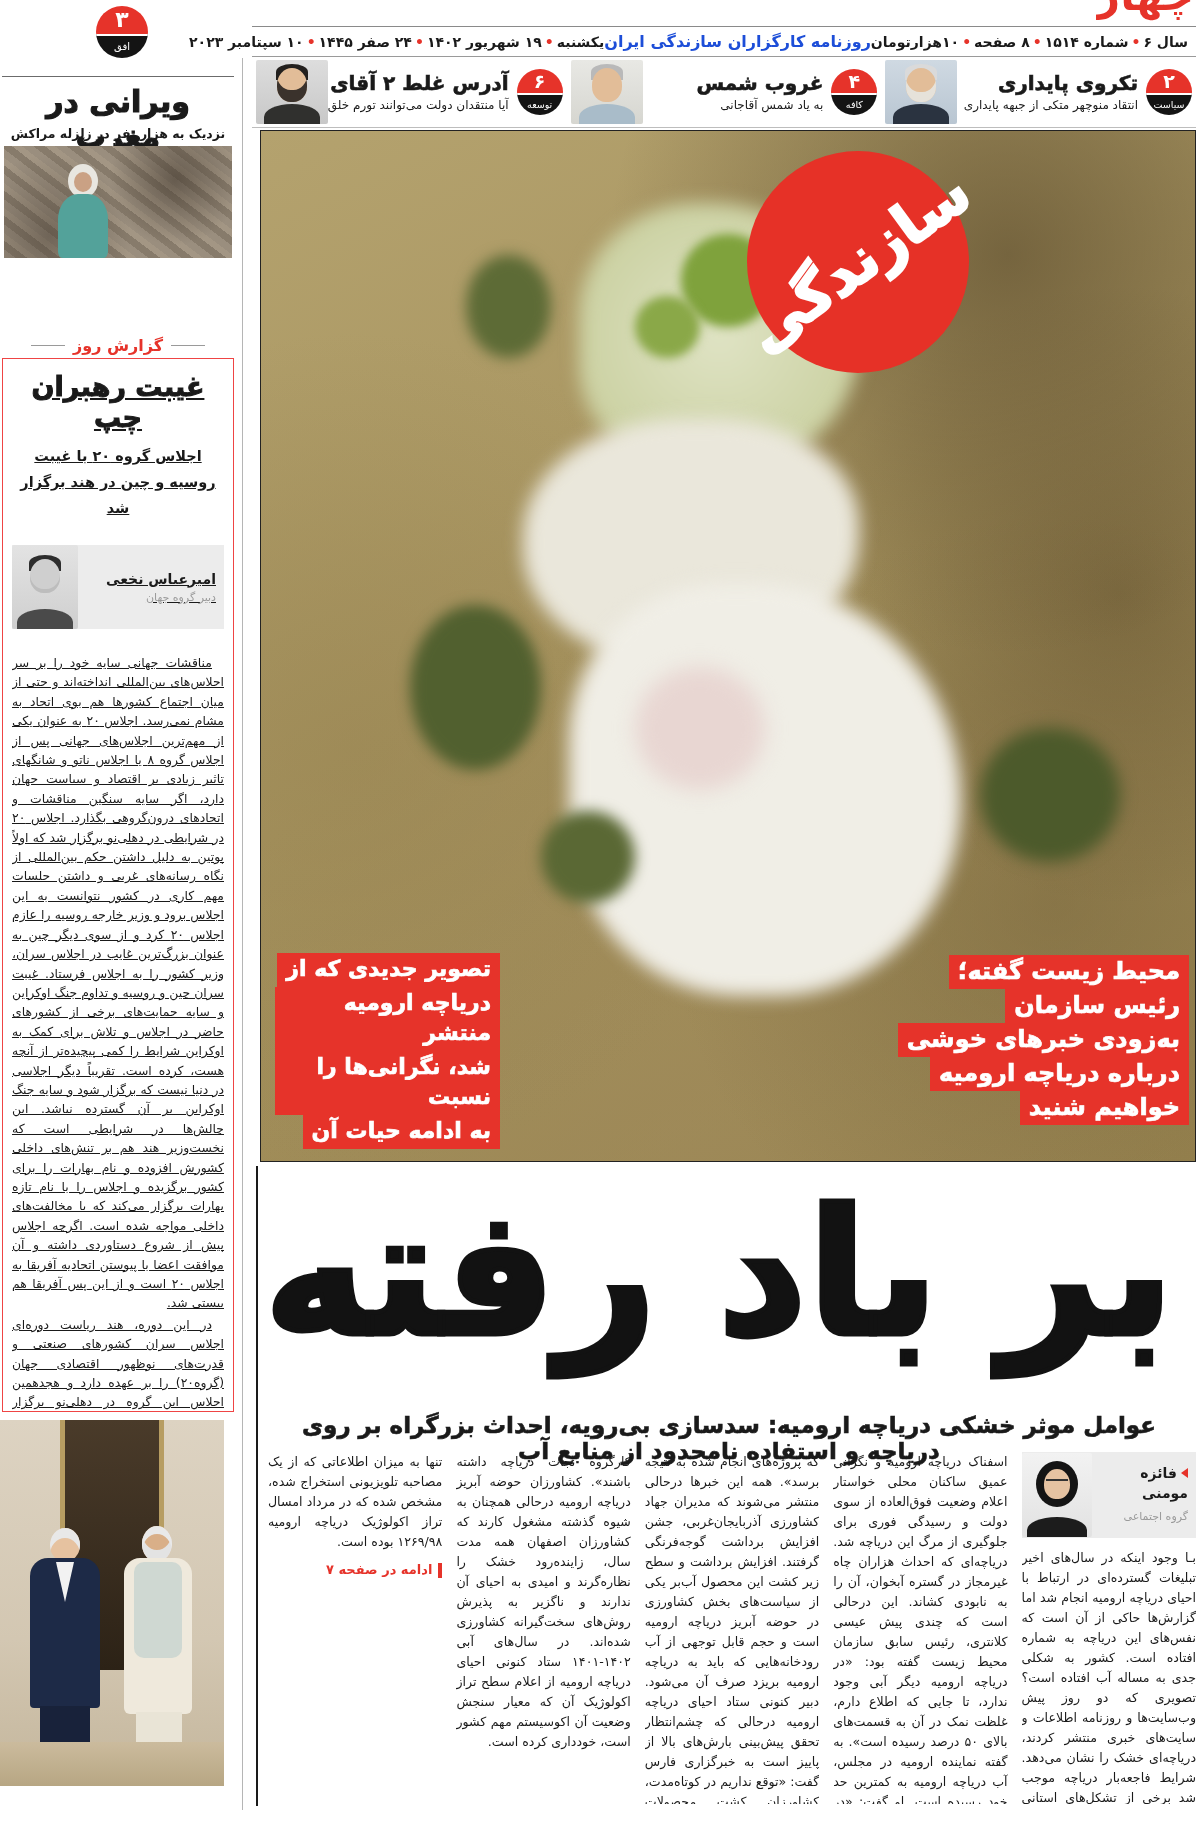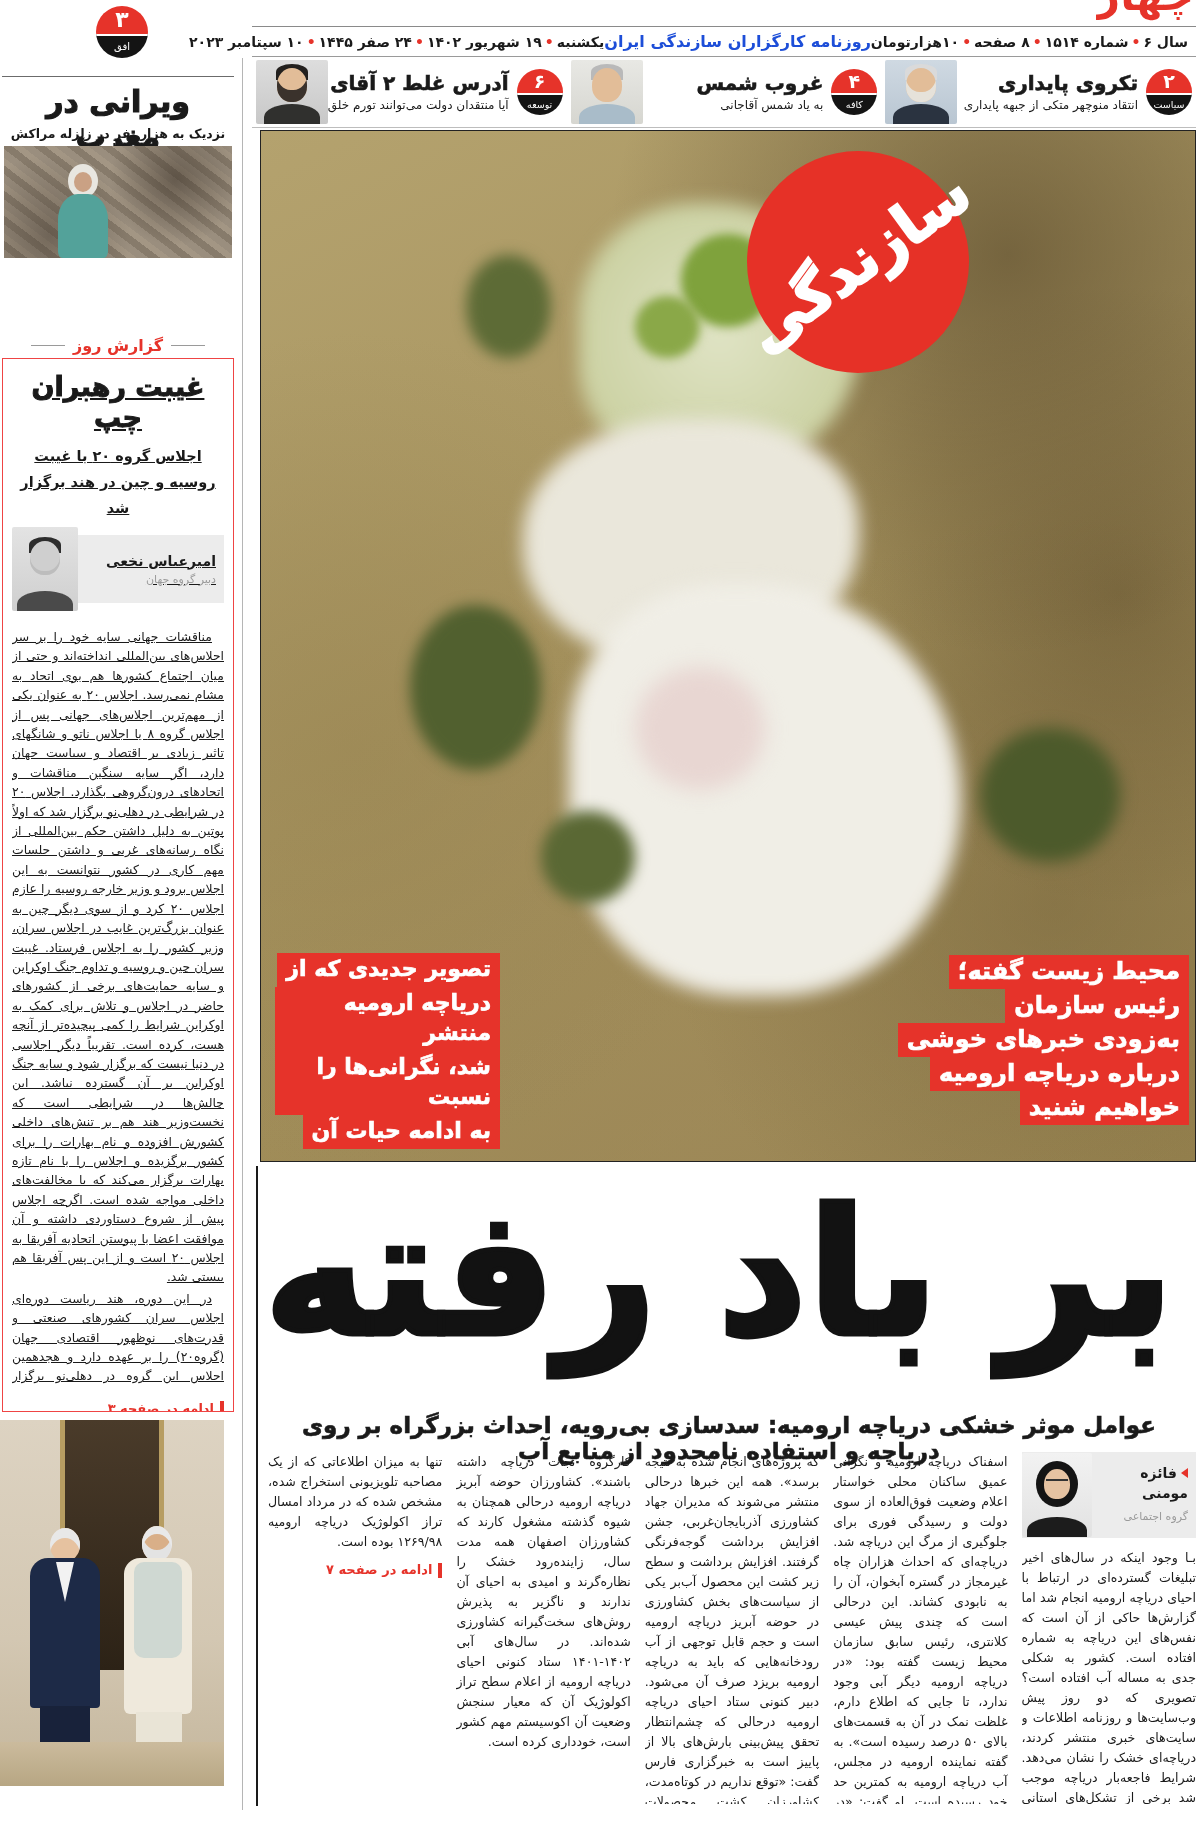--- a/index.html
+++ b/index.html
@@ -59,21 +59,21 @@
   .eq-scarf { position:absolute; left:12px; top:0; width:30px; height:34px; border-radius:50%; background:#e8e6e0; }
   .eq-face { position:absolute; left:18px; top:8px; width:18px; height:20px; border-radius:50%; background:#caa184; }
   .eq-body { position:absolute; left:2px; top:30px; width:50px; height:64px; border-radius:40% 40% 10% 10%; background:#53a29a; }
 
   .sb-kicker { position:absolute; top:336px; left:0; width:236px; display:flex; align-items:center; justify-content:center; gap:8px;
     color:#e6332a; font-weight:bold; font-size:16px; }
   .sb-kicker i { display:block; width:34px; height:1px; background:#9a9a9a; }
   .report-box { position:absolute; top:358px; left:2px; width:232px; height:1054px; border:1px solid #ef4444; padding:12px 9px 8px; overflow:hidden;text-decoration:underline; }
   .rb-title { text-align:center; font-weight:bold; font-size:27px; -webkit-text-stroke:1px #1a1a1a; }
   .rb-sub { text-align:center; font-size:14.5px; font-weight:bold; margin-top:10px; line-height:26px; }
-  .author-card { margin-top:14px; background:#ececec; height:68px; display:flex; align-items:center; gap:8px; padding-left:0; }
+  .author-card { margin-top:24px; background:#ececec; height:84px; display:flex; align-items:center; gap:8px; padding-left:0; }
   .author-card .a-txt { flex:1; padding-right:8px; }
   .a-name { font-weight:bold; font-size:14px; }
   .a-role { font-size:11px; color:#9a9a9a; margin-top:4px; }
   .tri { display:inline-block; width:0; height:0; border-top:5px solid transparent; border-bottom:5px solid transparent; border-right:7px solid #e6332a; margin-left:4px; }
   .hd.nakh { width:66px; height:84px; flex:0 0 66px; background:linear-gradient(#e3e3e3,#cfcfcf); }
   .hd.nakh .hair{ background:#2d2d2d; top:10px; } .hd.nakh .head{ top:14px; background:#cfcfcf; box-shadow:inset 0 -4px 0 #bdbdbd; } .hd.nakh .bod{ background:#4a4a4a; }
   .hd.mom { width:70px; height:84px; flex:0 0 70px; background:linear-gradient(#f2f2f2,#e2e2e2); }
   .hd.mom .hair{ background:#141414; width:42px; height:46px; border-radius:50%; top:8px; }
   .hd.mom .head{ top:16px; width:26px; height:30px; background:#e6c3a2; }
   .hd.mom .head:before{ content:""; position:absolute; left:2px; top:10px; width:22px; height:5px; border-top:2px solid #333; }

